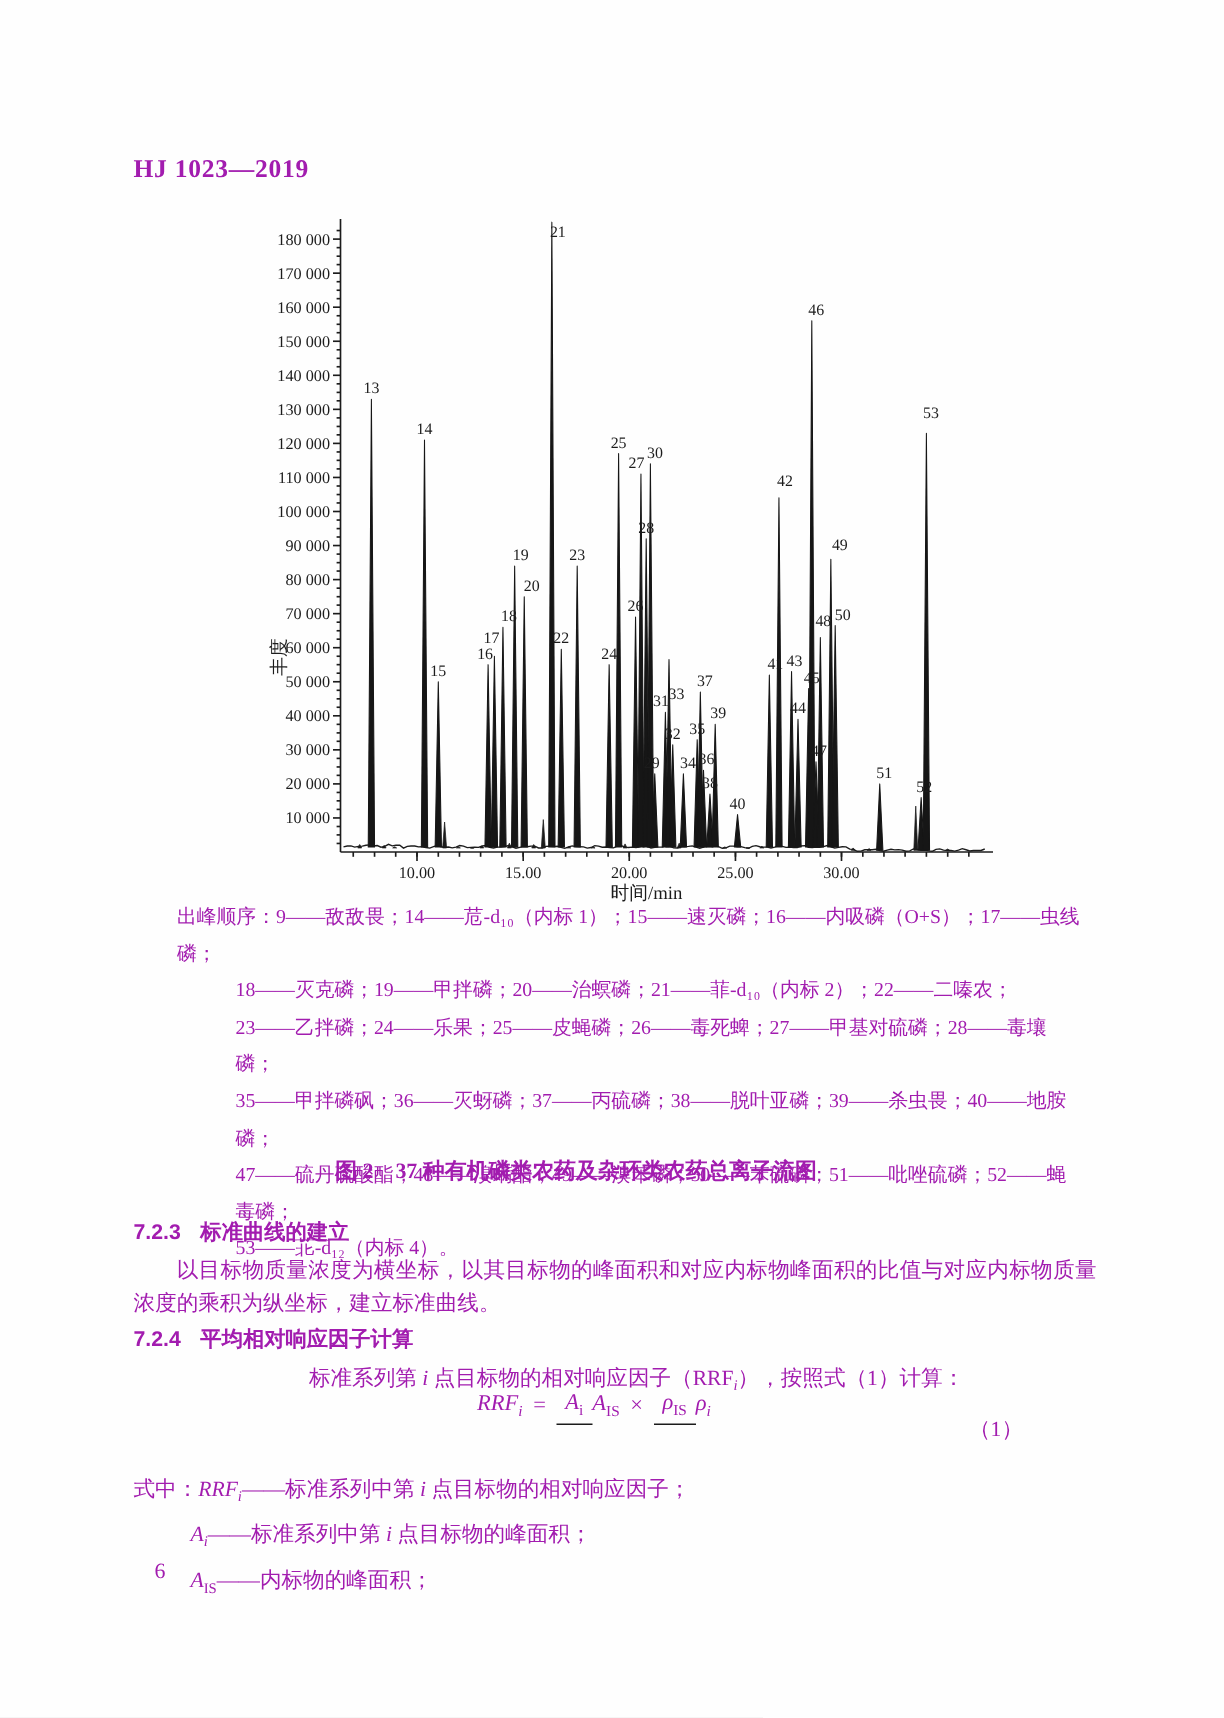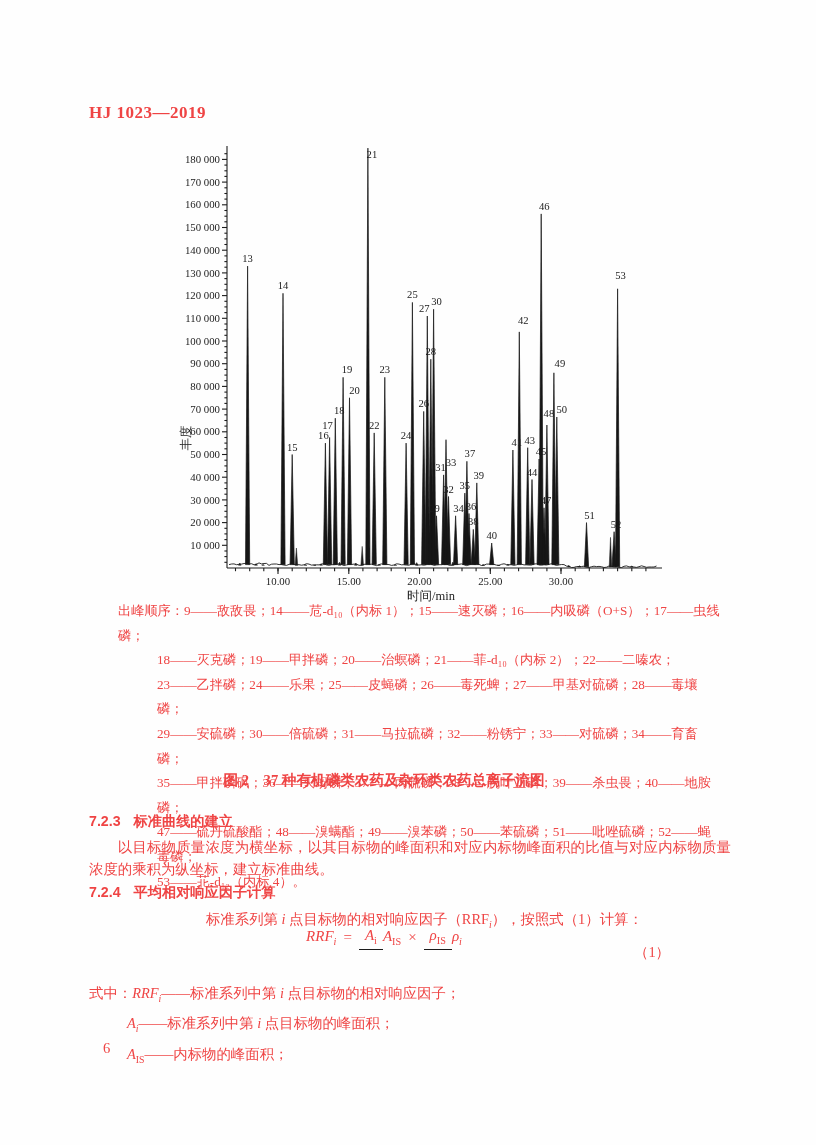--- a/index.html
+++ b/index.html
@@ -1,19 +1,19 @@
 <!DOCTYPE html>
 <html><head>
 <meta charset="utf-8">
 <style>
   html,body{margin:0;padding:0;}
   body{background:#d9d9d9;}
   .page{
     position:relative;width:816px;height:1145px;background:#fefefe;
-    font-family:"Liberation Serif","DejaVu Serif",serif;color:#ef4444;
+    font-family:"Liberation Serif","DejaVu Serif",serif;color:#a21caf;
     overflow:hidden;margin:0 auto;
   }
   .doc-header{
     position:absolute;left:89px;top:103px;
     font-size:17px;font-weight:bold;letter-spacing:.5px;
   }
   svg.chart{position:absolute;left:150px;top:128px;}
   .legend{
     position:absolute;left:118px;top:599px;width:604px;
     font-size:13.2px;line-height:24.6px;
@@ -31,21 +31,21 @@
   #h723{top:812px;} #h724{top:883px;}
   .h-clause .num{margin-right:13px;}
   .para{
     position:absolute;left:89px;width:642px;
     font-size:14.4px;line-height:22px;text-align:justify;text-justify:inter-ideograph;
   }
   #p723{top:836px;text-indent:2em;}
   #p724{top:908px;text-indent:2em;text-align:center;}
   .ivar{font-style:italic;font-family:"Liberation Serif","DejaVu Serif",serif;}
   sub{font-size:.68em;}
-  .formula-wrap{position:absolute;left:0;top:924px;width:768px;height:60px;}
+  .formula-wrap{position:absolute;left:12px;top:924px;width:768px;height:60px;}
   .formula-inner{
     position:absolute;left:0;right:0;top:2px;display:flex;
     justify-content:center;align-items:center;gap:7px;font-size:15px;
   }
   .frac{display:inline-flex;flex-direction:row;text-align:center;line-height:1.25;}
   .frac .fnum{border-bottom:1.2px solid #1b1b1b;padding:0 6px 1px;}
   .frac .fden{padding-top:1px;}
   .eq-num{position:absolute;right:98px;top:19px;font-size:14.4px;}
   .where{position:absolute;left:89px;top:981px;font-size:14.4px;line-height:24.5px;}
   .where .wl{white-space:nowrap;}
@@ -308,21 +308,20 @@
         <text x="439.5" y="390.6" text-anchor="middle">51</text>
         <text x="466.1" y="399.7" text-anchor="middle">52</text>
         <text x="470.6" y="150.8" text-anchor="middle">53</text>
       </g>
     </svg>
 
   <div class="legend">
     <div class="ll">出峰顺序：9——敌敌畏；14——苊-d₁₀（内标 1）；15——速灭磷；16——内吸磷（O+S）；17——虫线磷；</div>
     <div class="ll cont">18——灭克磷；19——甲拌磷；20——治螟磷；21——菲-d₁₀（内标 2）；22——二嗪农；</div>
     <div class="ll cont">23——乙拌磷；24——乐果；25——皮蝇磷；26——毒死蜱；27——甲基对硫磷；28——毒壤磷；</div>
-    <div class="ll cont">29——安硫磷；30——倍硫磷；31——马拉硫磷；32——粉锈宁；33——对硫磷；34——育畜磷；</div>
     <div class="ll cont">35——甲拌磷砜；36——灭蚜磷；37——丙硫磷；38——脱叶亚磷；39——杀虫畏；40——地胺磷；</div>
     <div class="ll cont">47——硫丹硫酸酯；48——溴螨酯；49——溴苯磷；50——苯硫磷；51——吡唑硫磷；52——蝇毒磷；</div>
     <div class="ll cont">53——苝-d₁₂（内标 4）。</div>
   </div>
 
   <div class="figure-caption">图 2　37 种有机磷类农药及杂环类农药总离子流图</div>
 
   <div class="h-clause" id="h723">
     <span class="num">7.2.3</span><span>标准曲线的建立</span>
   </div>

